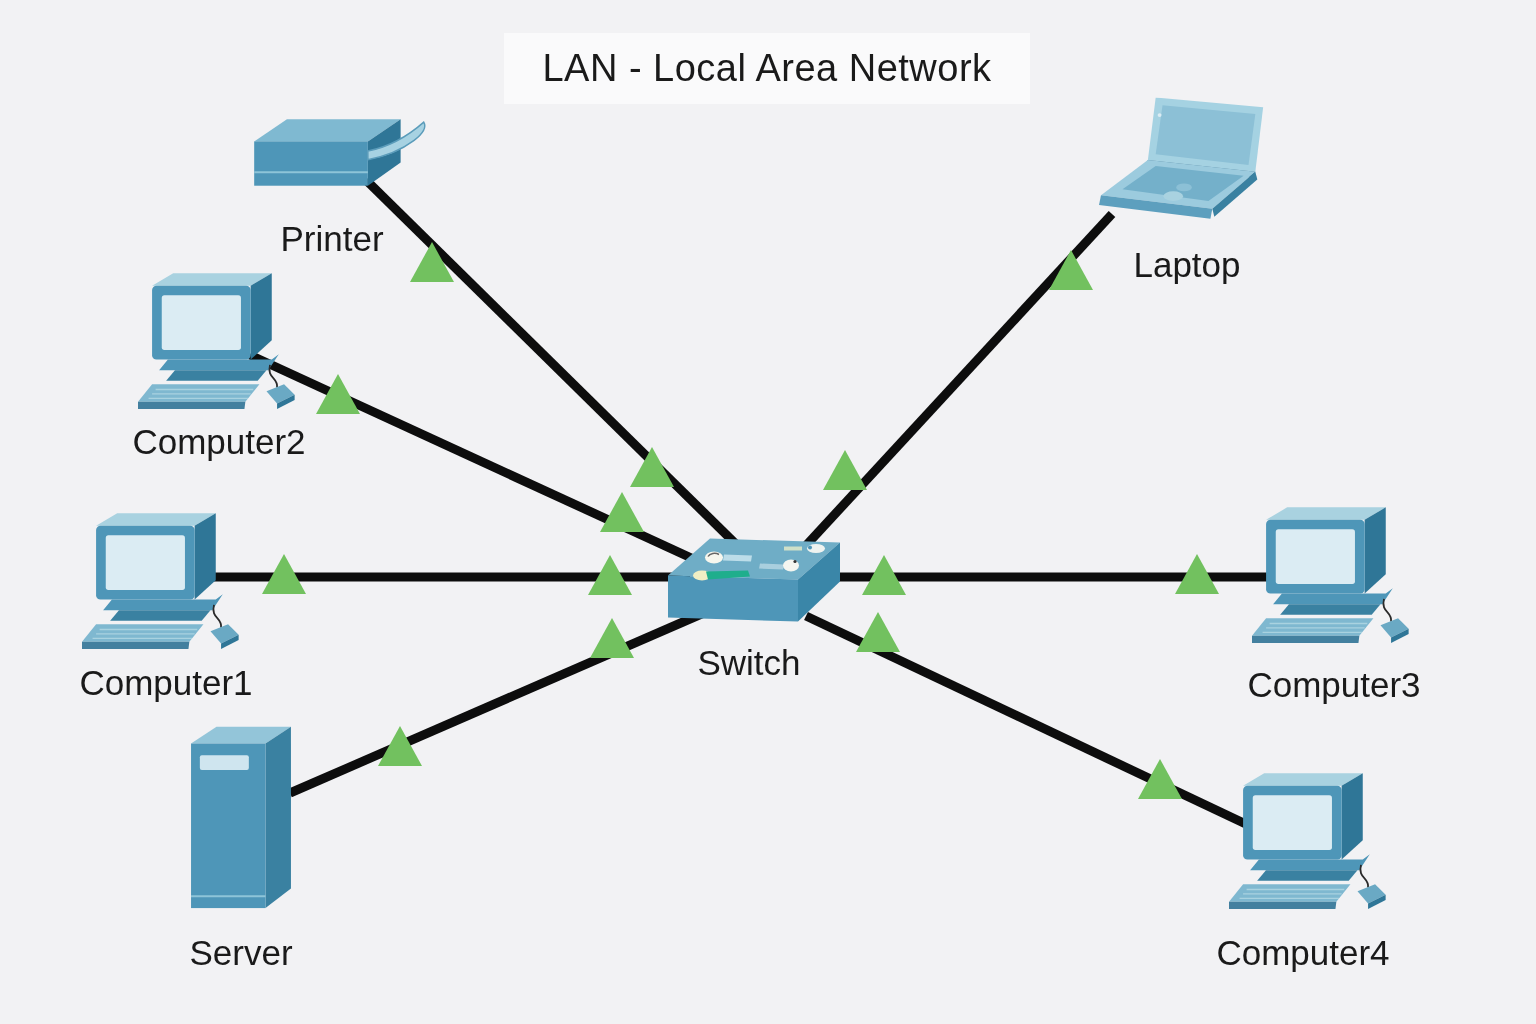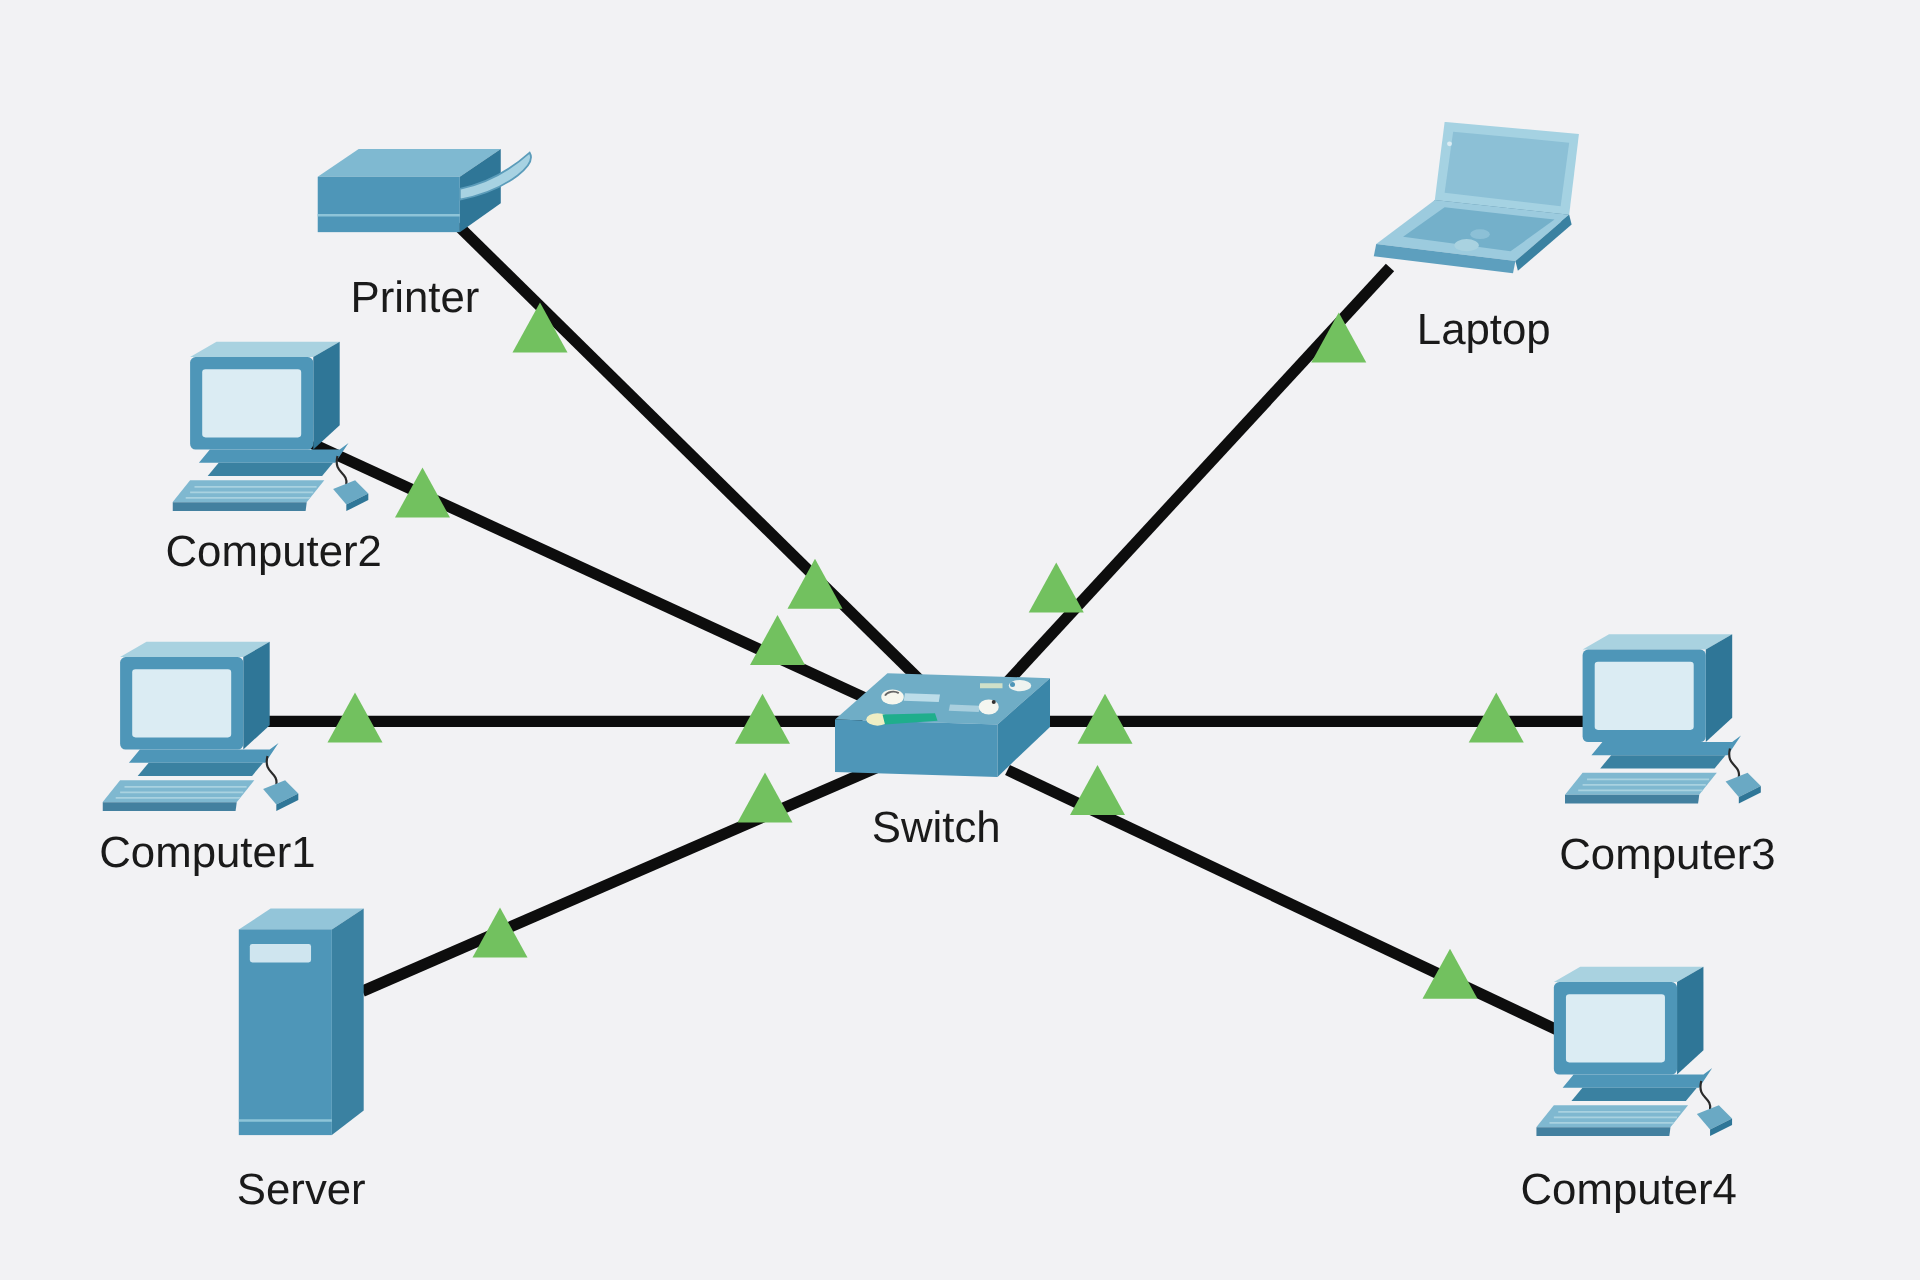--- a/index.html
+++ b/index.html
@@ -140,14 +140,17 @@
         <text x="1187" y="264" text-anchor="middle" class="node-label">Laptop</text>
         <text x="219" y="441" text-anchor="middle" class="node-label">Computer2</text>
         <text x="166" y="682" text-anchor="middle" class="node-label">Computer1</text>
         <text x="241" y="952" text-anchor="middle" class="node-label">Server</text>
         <text x="749" y="662" text-anchor="middle" class="node-label">Switch</text>
         <text x="1334" y="684" text-anchor="middle" class="node-label">Computer3</text>
         <text x="1303" y="952" text-anchor="middle" class="node-label">Computer4</text>
       </g>
   </svg>
 
+  <div class="title-box">
+    <span>LAN - Local Area Network</span>
+  </div>
 
 </div>
 
 </body></html>

